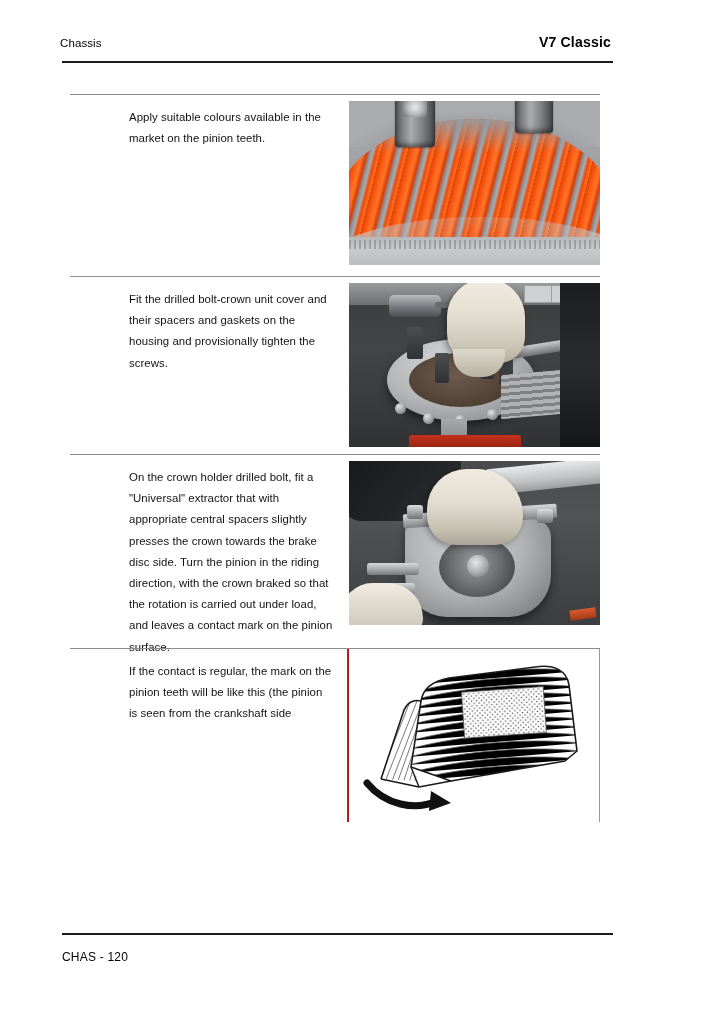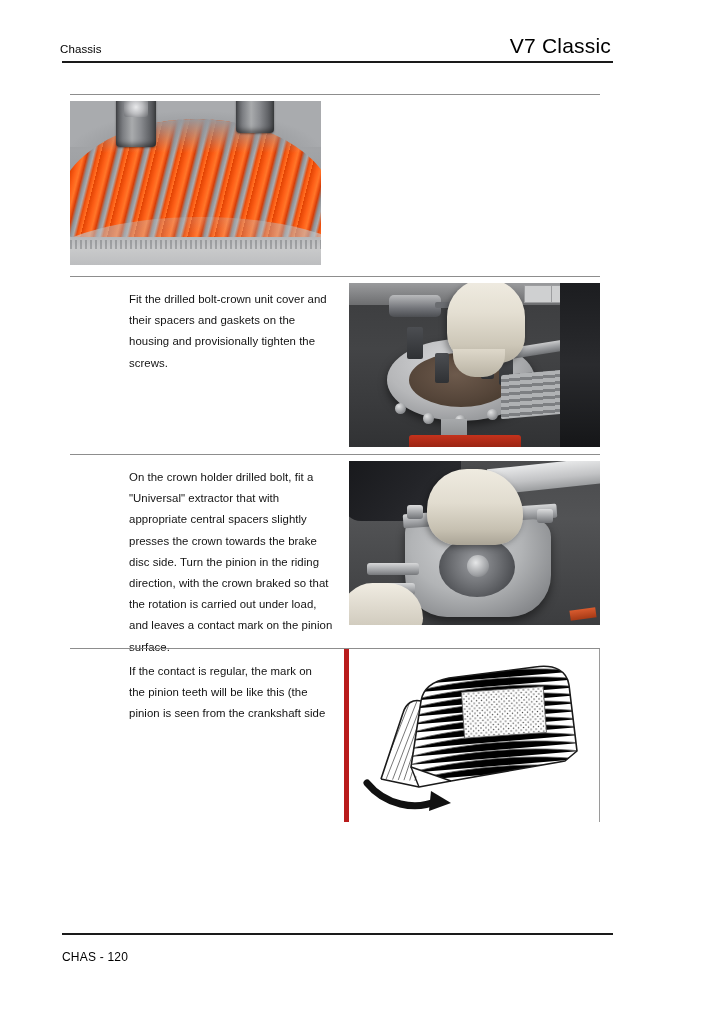--- a/index.html
+++ b/index.html
@@ -24,22 +24,22 @@
     width: 551px;
     display: flex;
     align-items: baseline;
     justify-content: space-between;
   }
   .header-left {
     font-size: 11.5px;
     letter-spacing: 0.1px;
   }
   .header-right {
-    font-size: 21px;
-    font-weight: normal;
+    font-size: 14px;
+    font-weight: bold;
     letter-spacing: 0.2px;
   }
   .header-rule {
     position: absolute;
     left: 62px;
     top: 61px;
     width: 551px;
     height: 2px;
     background: #1a1a1a;
   }
@@ -76,21 +76,21 @@
     line-height: 21.2px;
     letter-spacing: 0.05px;
     color: #111111;
   }
   .cell-media {
     width: 251px;
     position: relative;
     box-sizing: border-box;
   }
   .row-4 .cell-text {
-    border-right: 5px solid #b91c1c;
+    border-right: 2px solid #b91c1c;
   }
   .row-4 .cell-media {
     border-right: 1px solid #9a9a9a;
   }
 
   .photo {
     position: absolute;
     left: 0;
     top: 6px;
     width: 251px;
@@ -368,20 +368,23 @@
 
 <div class="page-header">
   <div class="header-left">Chassis</div>
   <div class="header-right">V7 Classic</div>
 </div>
 <div class="header-rule"></div>
 
 <div class="content-table">
 
   <div class="row row-1">
+    <div class="cell-text">
+      <p>Apply suitable colours available in the market on the pinion teeth.</p>
+    </div>
     <div class="cell-media">
       <div class="photo">
         <div class="gear-photo">
           <div class="hub"></div>
           <div class="teeth"></div>
           <div class="bolt b1"></div>
           <div class="bolt b2"></div>
           <div class="rim"></div>
         </div>
       </div>

